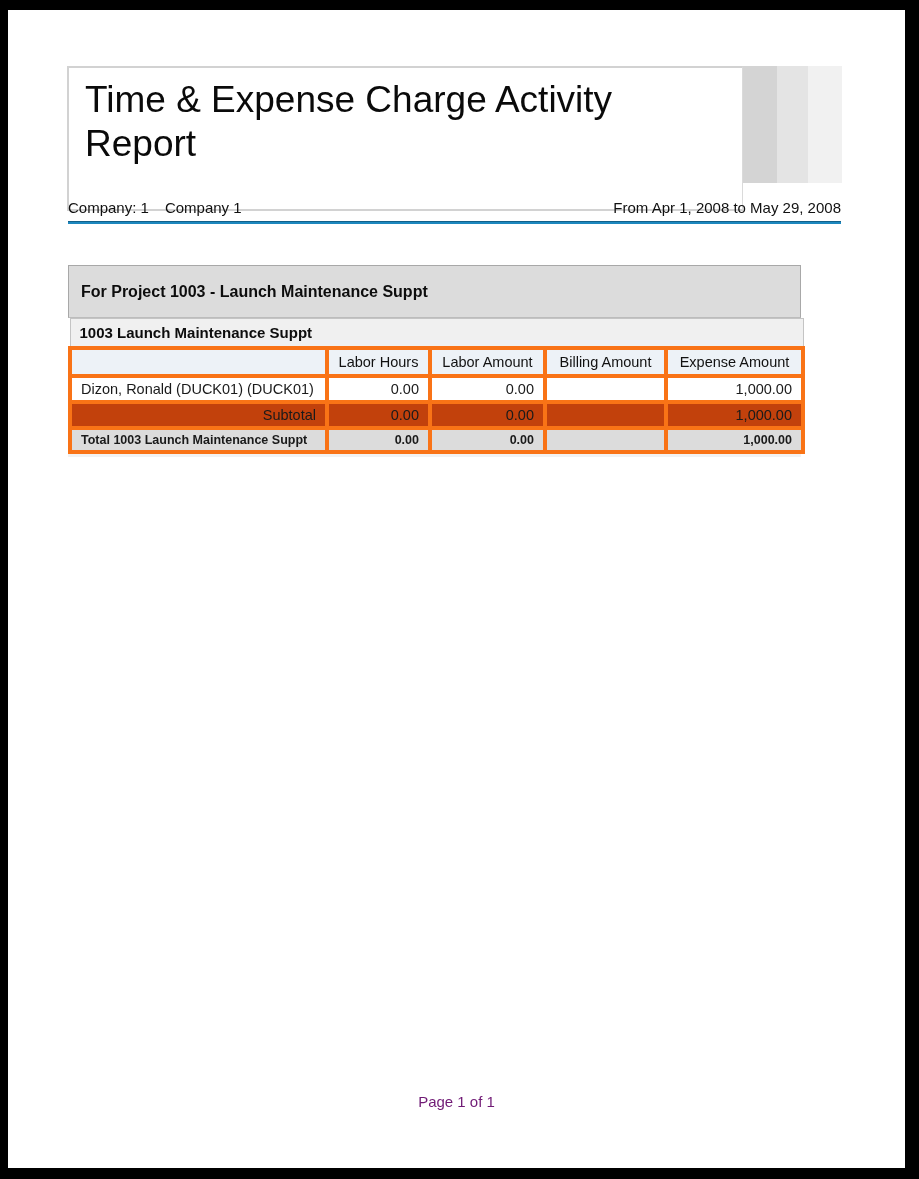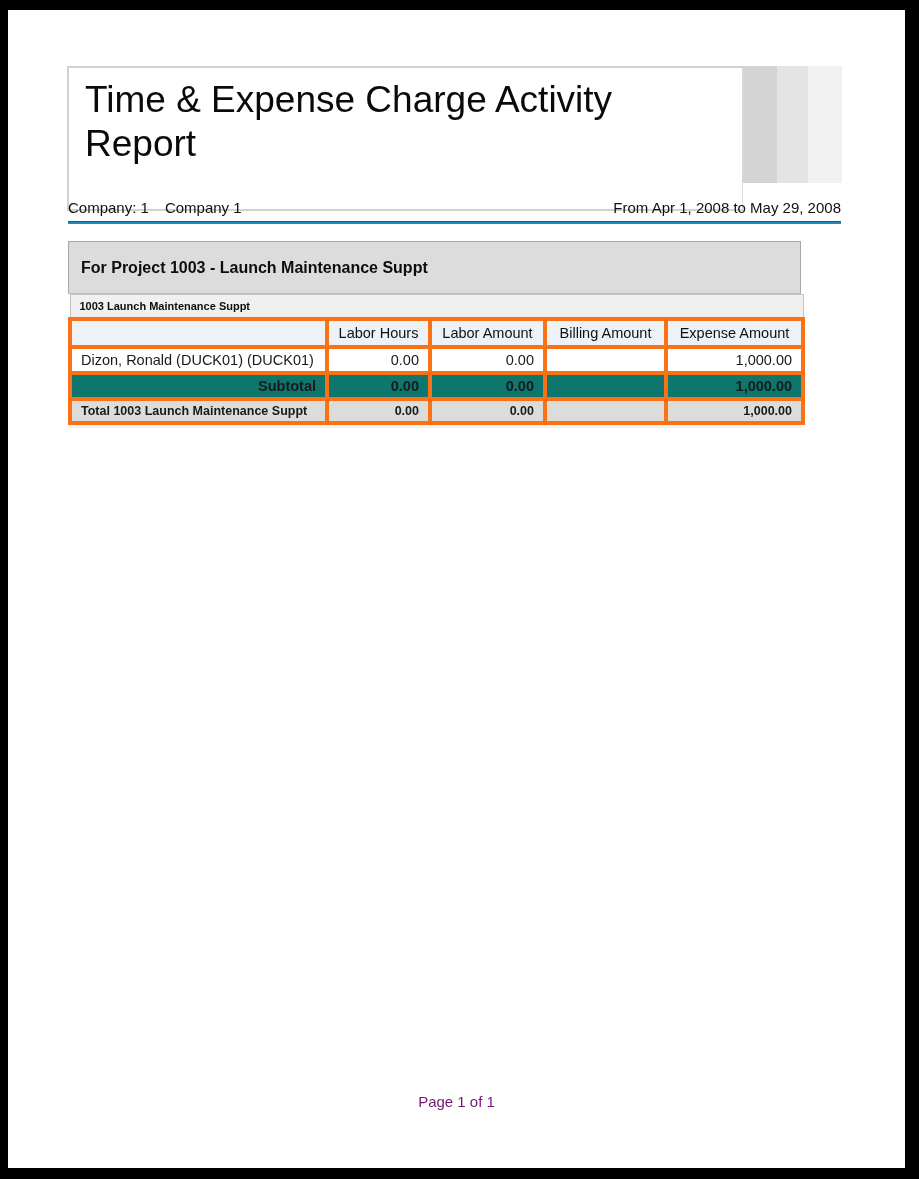--- a/index.html
+++ b/index.html
@@ -69,55 +69,56 @@
     box-shadow: 0 3px 0 rgba(0,0,0,0.05);
   }
   .section-header {
     background: #dcdcdc;
     border: 1px solid #a8a8a8;
     border-bottom: 1px solid #bcbcbc;
     padding: 17px 12px 16px 12px;
     font-size: 16px;
     font-weight: bold;
     color: #0d0d0d;
+    margin-top: 24px;
   }
   table.charge-table {
     width: 100%;
     border-collapse: collapse;
     table-layout: fixed;
   }
   table.charge-table td, table.charge-table th {
     border: 4px solid #f97316;
     padding: 3px 9px;
     font-size: 14.5px;
     overflow: hidden;
     white-space: nowrap;
   }
   tr.group-row td {
     background: #f0f0f0;
     border: 1px solid #c4c4c4;
     border-bottom: 1px solid #bdd2e2;
-    font-size: 11px;
+    font-size: 15px;
     font-weight: bold;
     padding: 5px 9px;
     color: #0d0d0d;
   }
   tr.head-row th {
     background: #edf2f7;
     font-weight: normal;
     text-align: center;
     color: #111111;
     padding: 4px 6px;
   }
   tr.data-row td { background: #ffffff; }
   td.name-cell { text-align: left; white-space: pre; }
   td.num-cell { text-align: right; }
   tr.subtotal-row td {
-    background: #0f766e;
-    font-weight: bold;
+    background: #c2410c;
+    font-weight: normal;
   }
   tr.subtotal-row td.name-cell { text-align: right; }
   tr.total-row td {
     background: #dcdcdc;
     font-weight: bold;
     font-size: 12.5px;
   }
 
   
   .page-footer {

